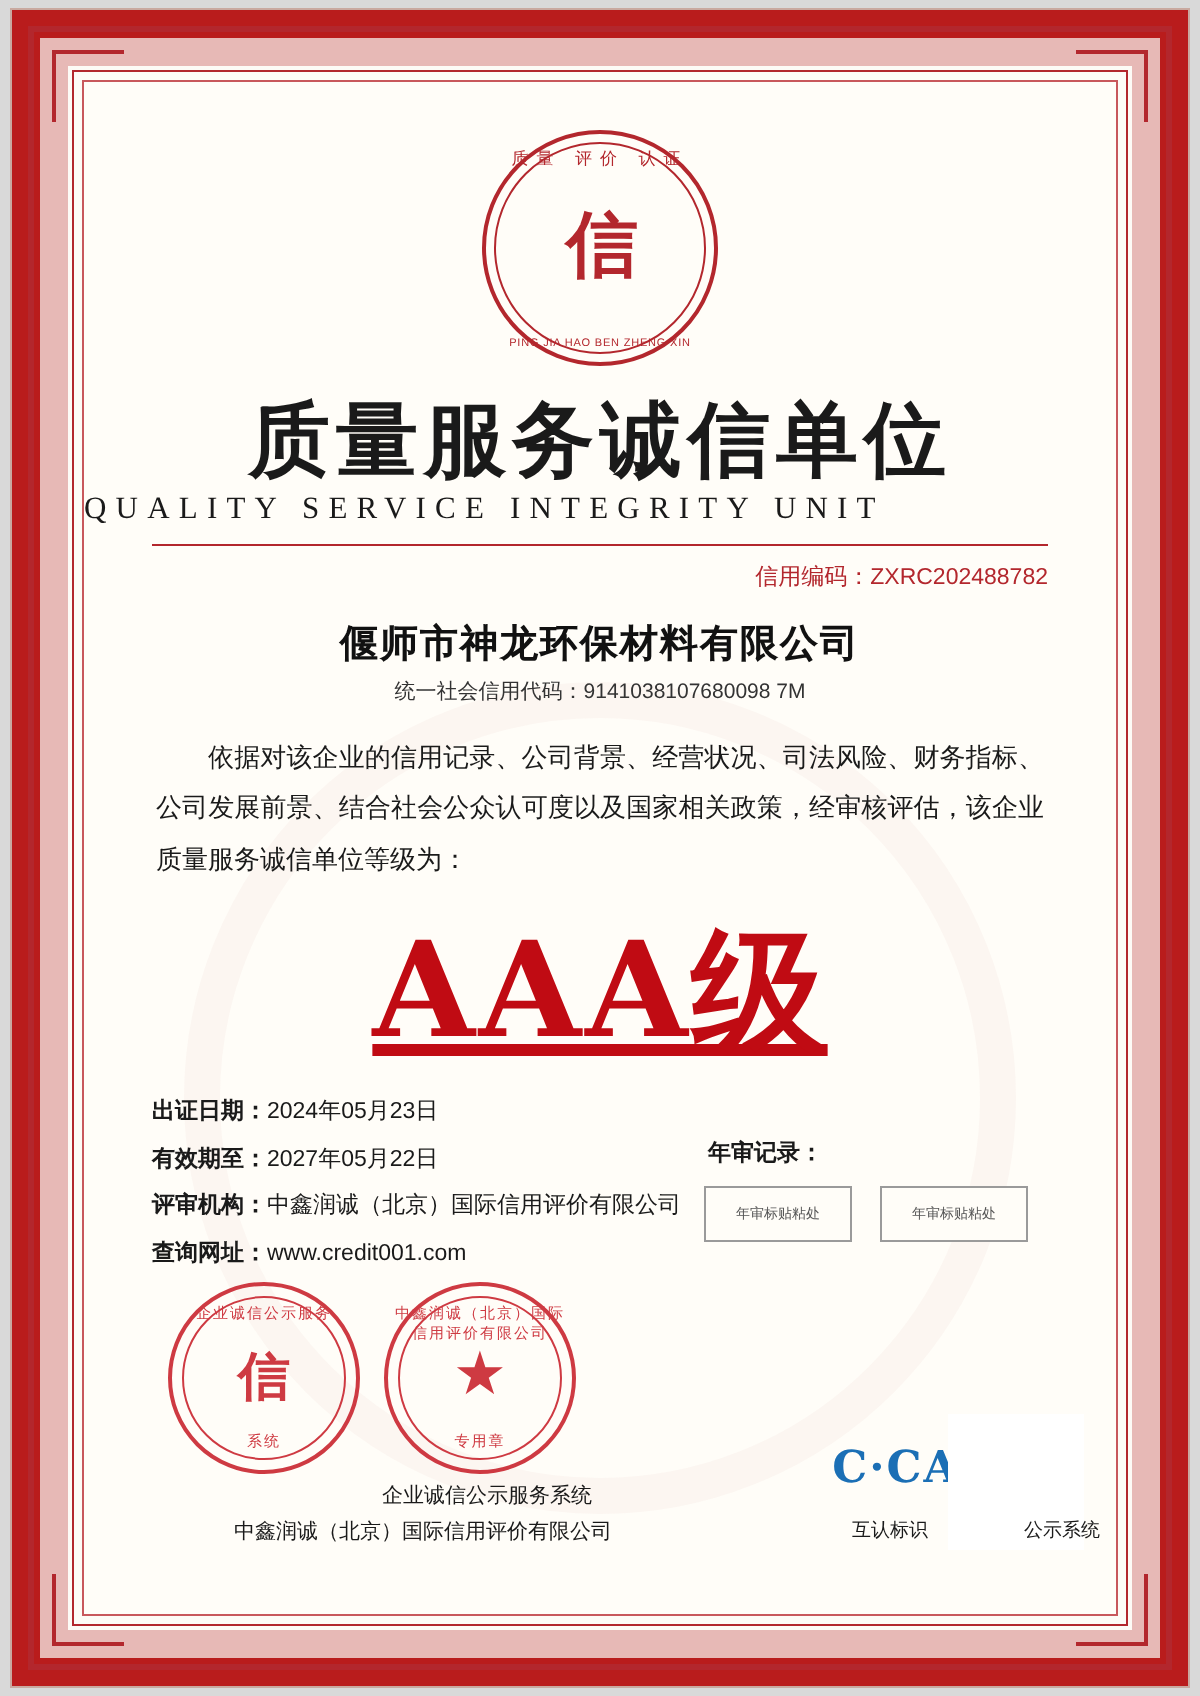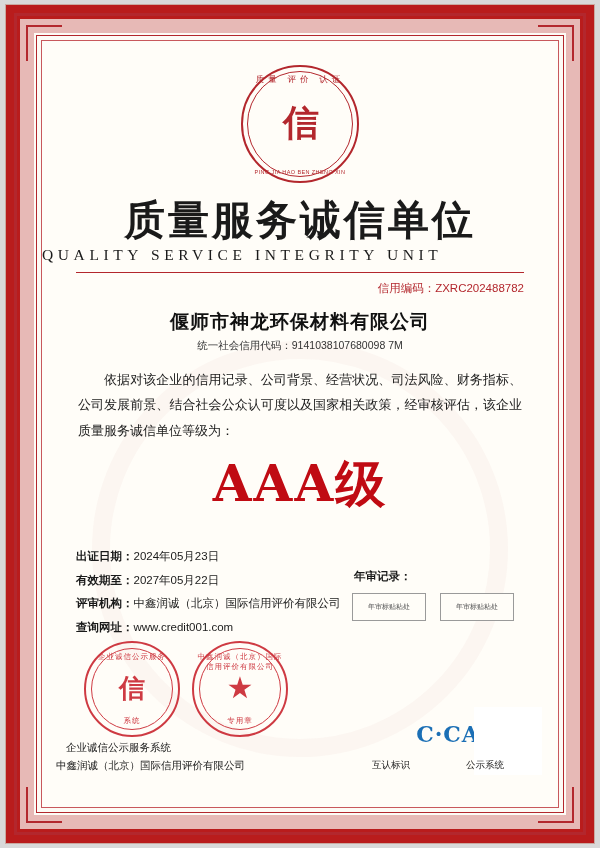--- a/index.html
+++ b/index.html
@@ -143,23 +143,24 @@
     line-height:1.95;
     color:#1a1a1a;
     text-align:justify;
     text-indent:26px;
   }
   .grade{
     position:absolute;left:0;right:0;top:410px;
     text-align:center;
     font-family:"DejaVu Serif", serif;
     font-weight:bold;
-    font-size:50px;
+    font-size:66px;
     color:#c00b13;
     letter-spacing:2px;
+    text-decoration:underline;
   }
   
   .details{
     position:absolute;left:34px;top:504px;
     font-size:11.5px;
     color:#1a1a1a;
     line-height:2.05;
   }
   .details .row span.k{font-weight:bold;}
   .annual{
@@ -221,21 +222,21 @@
     width:66px;height:66px;
     background-color:#ffffff;
     background-image:
       repeating-linear-gradient(0deg,#000 0 3px,#fff 3px 6px),
       repeating-linear-gradient(90deg,#000 0 3px,rgba(255,255,255,0) 3px 6px);
     background-blend-mode:screen;
     border:1px solid #fff;
   }
   .caption{
     position:absolute;
-    font-size:9.5px;color:#1a1a1a;text-align:left;
+    font-size:9.5px;color:#1a1a1a;text-align:right;
   }
   .cap-org1{left:24px;top:700px;width:230px;font-size:10.5px;}
   .cap-org2{left:14px;top:718px;width:250px;font-size:10.5px;}
   .cap-mutual{left:330px;top:718px;width:92px;}
   .cap-public{left:424px;top:718px;width:84px;}
   .footnote{
     position:absolute;left:20px;right:20px;top:742px;
     font-size:8.2px;color:#333;text-align:center;
     border-top:1px solid #ddcfcf;padding-top:6px;
   }

